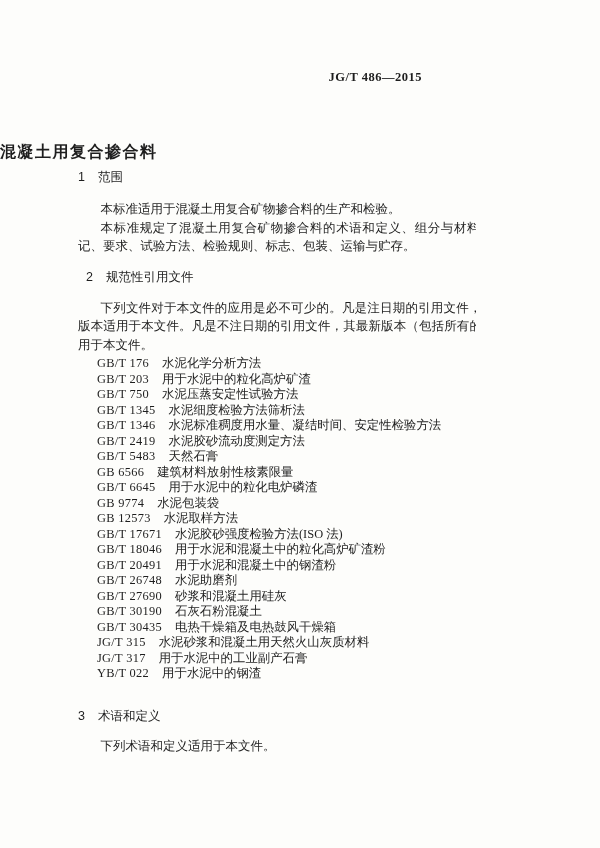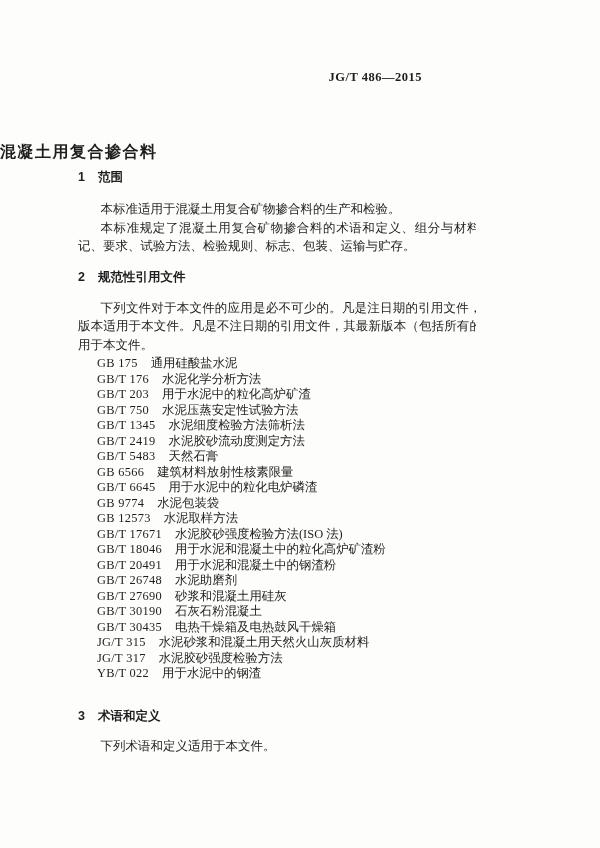--- a/index.html
+++ b/index.html
@@ -21,32 +21,32 @@
     position:absolute; top:119px; left:0; right:0;
     text-align:left;
     font-family:"Liberation Sans","DejaVu Sans",sans-serif;
     font-size:16px; font-weight:bold; letter-spacing:1.5px;margin-top:23px;
   }
 
   .content { position:absolute; left:78px; top:170px; width:467px; }
 
   .sec-heading {
     font-family:"Liberation Sans","DejaVu Sans",sans-serif;
-    font-size:12.5px; font-weight:bold; line-height:15px;
+    font-size:12.5px; font-weight:normal; line-height:15px;
   }
   .sec-num { display:inline-block; margin-right:13px; }
 
   .para {
     margin:0;
     font-size:12.5px; line-height:18.5px;
     text-align:justify; text-indent:1.8em;
   }
 
   .s1-heading { margin:0 0 15px 0; }
-  .s2-heading { margin:14px 0 14px 0; }
+  .s2-heading { margin:14px 0 14px 8px; }
   .s3-heading { margin:27px 0 13px 0; }
 
   .ref-list { margin:2px 0 0 19px; }
   .ref-row { font-size:12.4px; line-height:15.5px; white-space:nowrap; }
   .ref-code { letter-spacing:0.3px; margin-right:13px; }
 
   .page-num {
     position:absolute; top:774px; left:512px;
     font-size:12px; font-weight:bold;
   }
@@ -67,40 +67,40 @@
     </div>
     <p class="para">本标准适用于混凝土用复合矿物掺合料的生产和检验。</p>
     <p class="para">本标准规定了混凝土用复合矿物掺合料的术语和定义、组分与材料、分类与标记、要求、试验方法、检验规则、标志、包装、运输与贮存。</p>
 
     <div class="sec-heading s2-heading">
       <span class="sec-num">2</span><span>规范性引用文件</span>
     </div>
     <p class="para">下列文件对于本文件的应用是必不可少的。凡是注日期的引用文件，仅注日期的版本适用于本文件。凡是不注日期的引用文件，其最新版本（包括所有的修改单）适用于本文件。</p>
 
     <div class="ref-list">
-      <div class="ref-row"><span class="ref-code">GB 175</span><span>通用硅酸盐水泥</span></div>
       <div class="ref-row"><span class="ref-code">GB/T 176</span><span>水泥化学分析方法</span></div>
       <div class="ref-row"><span class="ref-code">GB/T 203</span><span>用于水泥中的粒化高炉矿渣</span></div>
       <div class="ref-row"><span class="ref-code">GB/T 750</span><span>水泥压蒸安定性试验方法</span></div>
       <div class="ref-row"><span class="ref-code">GB/T 1345</span><span>水泥细度检验方法筛析法</span></div>
+      <div class="ref-row"><span class="ref-code">GB/T 1346</span><span>水泥标准稠度用水量、凝结时间、安定性检验方法</span></div>
       <div class="ref-row"><span class="ref-code">GB/T 2419</span><span>水泥胶砂流动度测定方法</span></div>
       <div class="ref-row"><span class="ref-code">GB/T 5483</span><span>天然石膏</span></div>
       <div class="ref-row"><span class="ref-code">GB 6566</span><span>建筑材料放射性核素限量</span></div>
       <div class="ref-row"><span class="ref-code">GB/T 6645</span><span>用于水泥中的粒化电炉磷渣</span></div>
       <div class="ref-row"><span class="ref-code">GB 9774</span><span>水泥包装袋</span></div>
       <div class="ref-row"><span class="ref-code">GB 12573</span><span>水泥取样方法</span></div>
       <div class="ref-row"><span class="ref-code">GB/T 17671</span><span>水泥胶砂强度检验方法(ISO 法)</span></div>
       <div class="ref-row"><span class="ref-code">GB/T 18046</span><span>用于水泥和混凝土中的粒化高炉矿渣粉</span></div>
       <div class="ref-row"><span class="ref-code">GB/T 20491</span><span>用于水泥和混凝土中的钢渣粉</span></div>
       <div class="ref-row"><span class="ref-code">GB/T 26748</span><span>水泥助磨剂</span></div>
       <div class="ref-row"><span class="ref-code">GB/T 27690</span><span>砂浆和混凝土用硅灰</span></div>
       <div class="ref-row"><span class="ref-code">GB/T 30190</span><span>石灰石粉混凝土</span></div>
       <div class="ref-row"><span class="ref-code">GB/T 30435</span><span>电热干燥箱及电热鼓风干燥箱</span></div>
       <div class="ref-row"><span class="ref-code">JG/T 315</span><span>水泥砂浆和混凝土用天然火山灰质材料</span></div>
-      <div class="ref-row"><span class="ref-code">JG/T 317</span><span>水泥胶砂强度检验方法</span></div>
+      <div class="ref-row"><span class="ref-code">JG/T 317</span><span>用于水泥中的工业副产石膏</span></div>
       <div class="ref-row"><span class="ref-code">YB/T 022</span><span>用于水泥中的钢渣</span></div>
     </div>
 
     <div class="sec-heading s3-heading">
       <span class="sec-num">3</span><span>术语和定义</span>
     </div>
     <p class="para">下列术语和定义适用于本文件。</p>
 
   </div>
 

